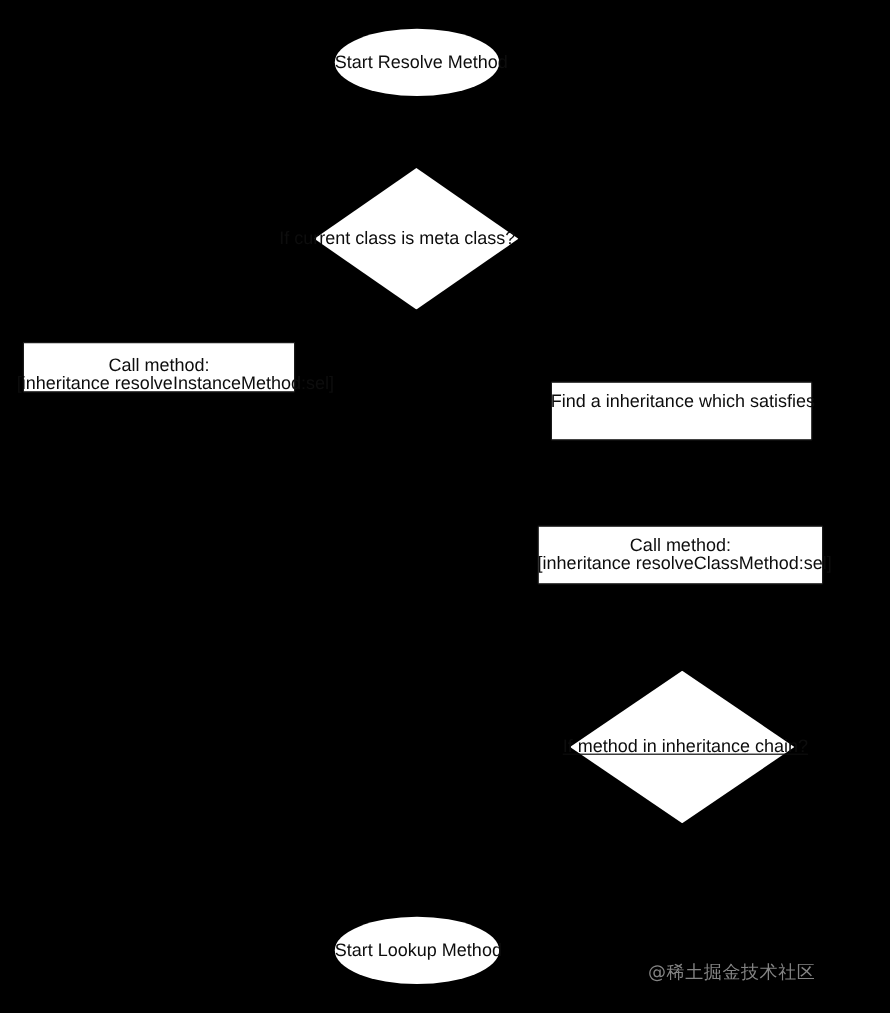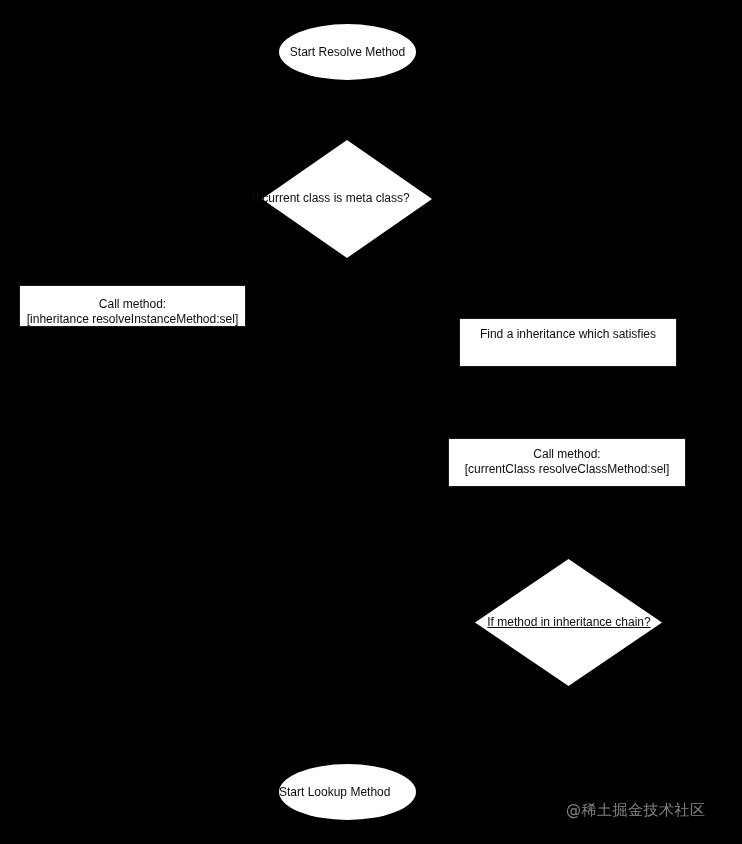--- a/index.html
+++ b/index.html
@@ -12,21 +12,21 @@
     width: 742px;
     height: 844px;
     background: #000000;
     overflow: hidden;
     font-family: "Liberation Sans", sans-serif;
   }
   
   .node-text {
     position: absolute;
     color: #0d0d0d;
-    font-size: 12px;
+    font-size: 15px;
     line-height: 15px;
     text-align: center;
     white-space: nowrap;
     z-index: 5;
     pointer-events: none;
   }
   .node-text .ln { display: block; }
 
   
   .ellipse {
@@ -87,32 +87,32 @@
   </div>
 
   <div class="box" style="left:459px; top:318px; width:218px; height:49px;"></div>
   <div class="node-text" style="left:459px; top:327px; width:218px;">
     <span class="ln">Find a inheritance which satisfies</span>
   </div>
 
   <div class="box" style="left:448px; top:438px; width:238px; height:49px;"></div>
   <div class="node-text" style="left:448px; top:447px; width:238px;">
     <span class="ln">Call method:</span>
-    <span class="ln">[currentClass resolveClassMethod:sel]</span>
+    <span class="ln">[inheritance resolveClassMethod:sel]</span>
   </div>
 
   <div class="diamond" style="left:475px; top:559px; width:187px; height:127px;">
     <svg width="187" height="127" viewBox="0 0 187 127">
       <polygon points="93.5,0 187,63.5 93.5,127 0,63.5" fill="#ffffff"></polygon>
     </svg>
   </div>
   <div class="node-text" style="left:469px; top:615px; width:200px;text-decoration:underline;">
     <span class="ln">If method in inheritance chain?</span>
   </div>
 
   <div class="ellipse" style="left:279px; top:764px; width:137px; height:56px;"></div>
   <div class="node-text" style="left:279px; top:785px; width:109px;">
     <span class="ln">Start Lookup Method</span>
   </div>
 
-  <div id="watermark" style="left:566px; top:801px;">@稀土掘金技术社区</div>
+  <div id="watermark" style="left:540px; top:801px;">@稀土掘金技术社区</div>
 
 </div>
 
 </body></html>

